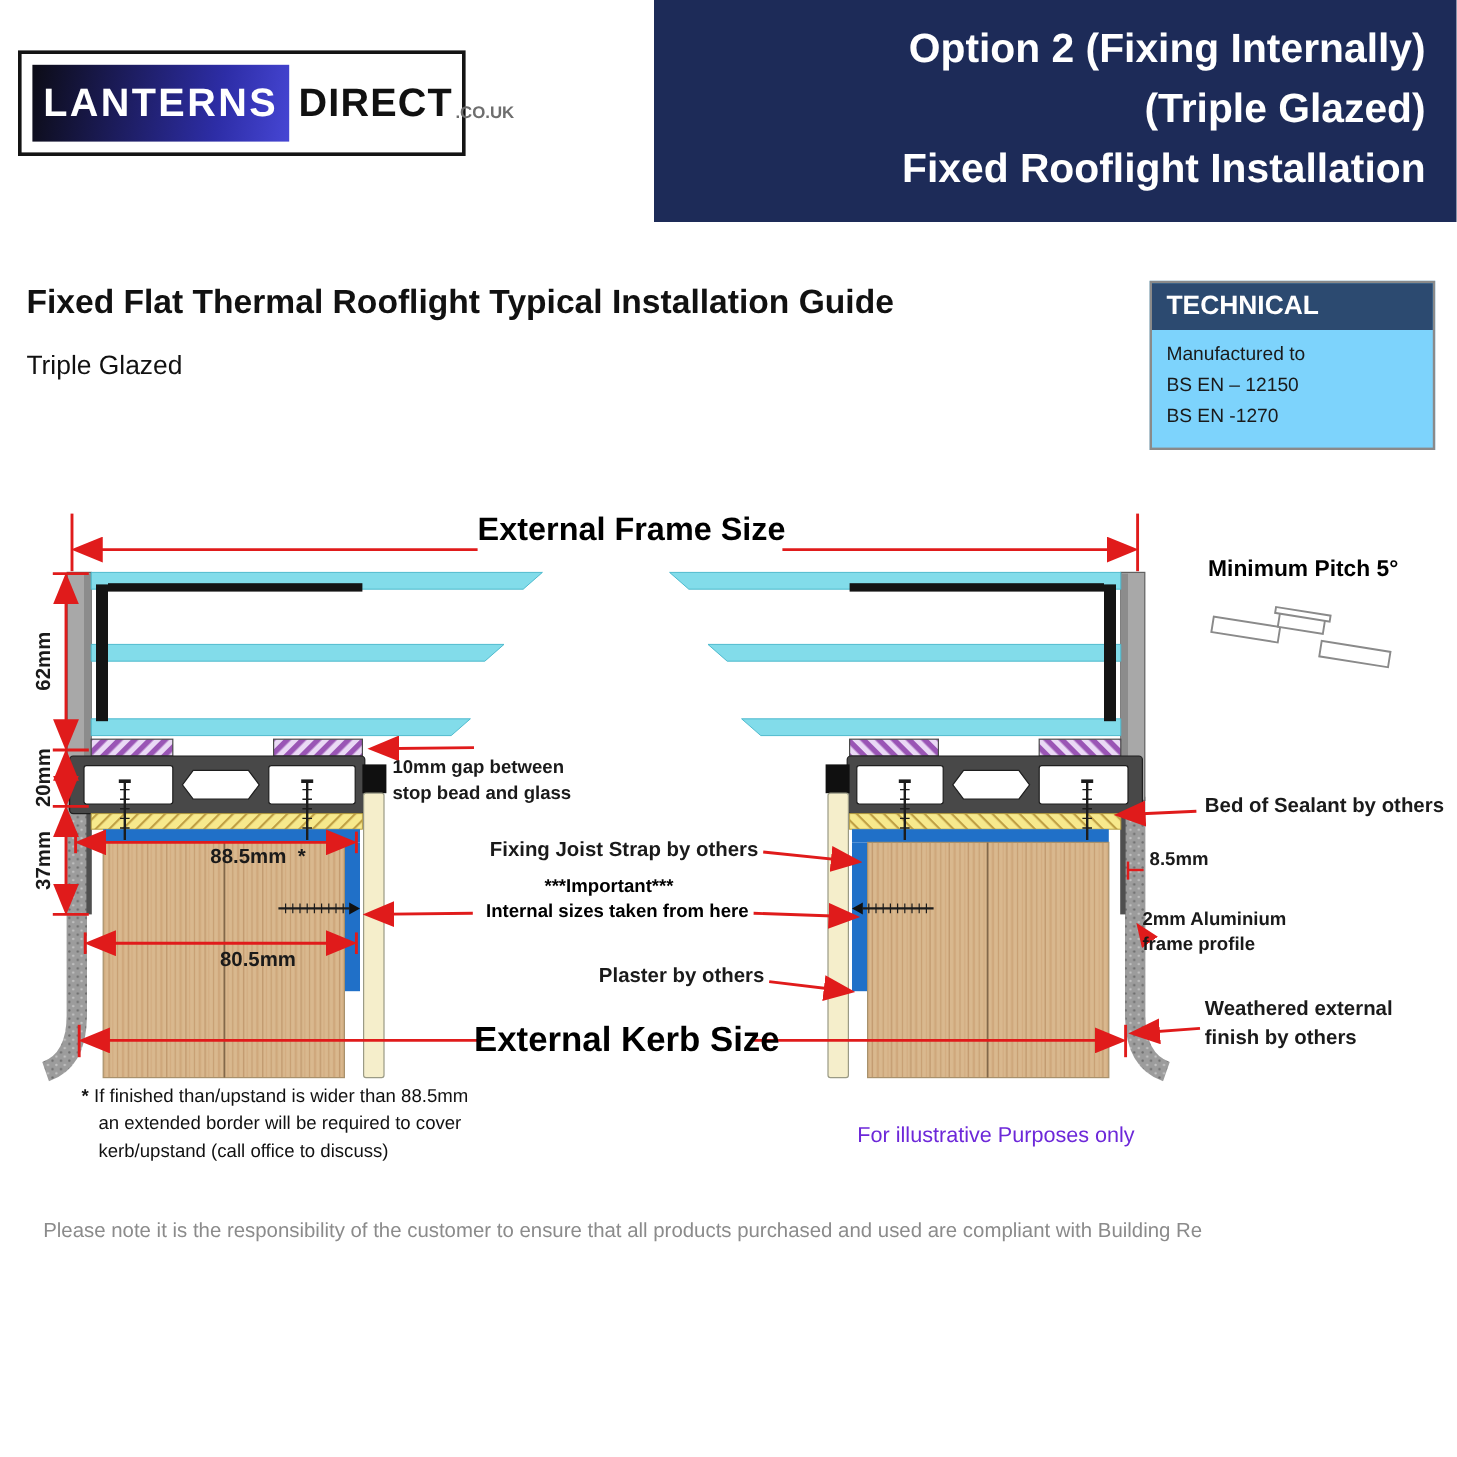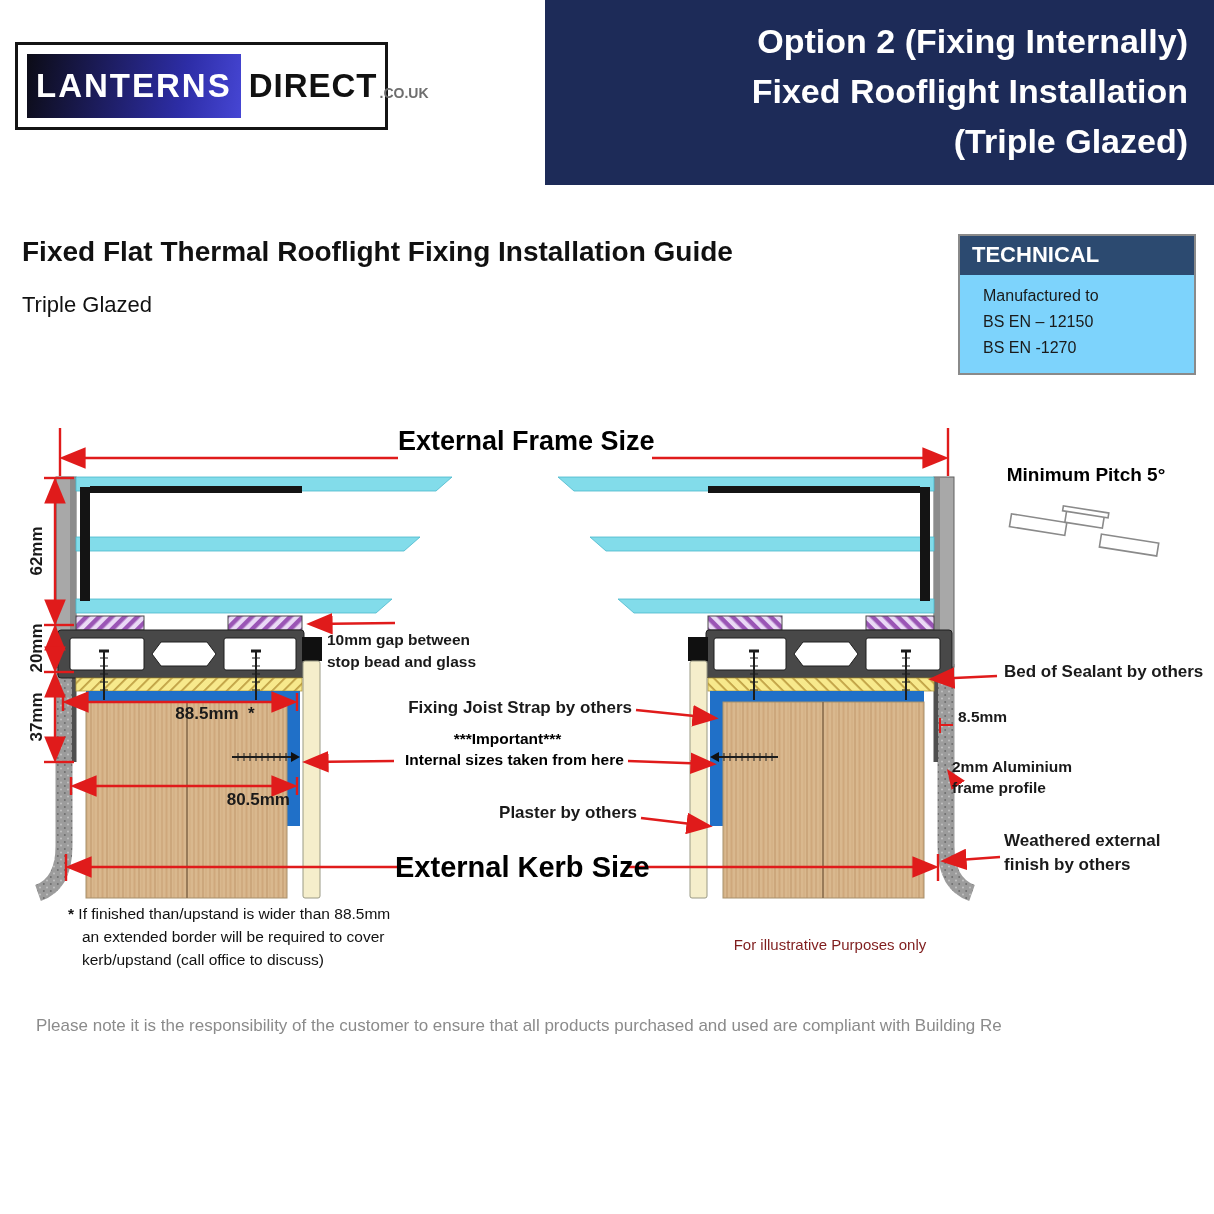--- a/index.html
+++ b/index.html
@@ -14,55 +14,55 @@
   .logo-suffix{font-size:14px;font-weight:700;color:#6e6e6e;margin-top:14px;margin-left:2px;}
   .banner{position:absolute;left:545px;top:0;width:669px;height:185px;background:#1d2b58;
         color:#fff;text-align:right;padding:16px 26px 0 0;box-sizing:border-box;
         font-size:34px;font-weight:700;line-height:50px;}
   
   .title{position:absolute;left:22px;top:236px;font-size:28px;font-weight:700;color:#111;}
   .subtitle{position:absolute;left:22px;top:292px;font-size:22px;font-weight:400;color:#111;}
   
   .tech{position:absolute;left:958px;top:234px;width:238px;border:2px solid #8a8a8a;background:#7dd3fc;box-sizing:border-box;}
   .tech-h{background:#2c4a70;color:#fff;font-weight:700;font-size:22px;padding:6px 12px 7px;}
-  .tech-b{padding:8px 12px 12px;font-size:16px;line-height:26px;color:#1a1a1a;font-weight:500;margin-left:11px;}
+  .tech-b{padding:8px 12px 12px;font-size:16px;line-height:26px;color:#1a1a1a;font-weight:500;}
   
   .lab{position:absolute;font-weight:700;color:#1a1a1a;white-space:nowrap;}
   .red{color:#000000;}
   .ctr{text-align:center;}
   .rgt{text-align:right;}
   .rot{transform:rotate(-90deg);transform-origin:center;}
   svg{position:absolute;left:0;top:0;}
   .footnote{position:absolute;left:68px;top:902px;font-size:15.5px;font-weight:400;
         color:#111;line-height:23px;}
   .footnote .ind{padding-left:14px;}
   .footnote b{font-weight:700;}
   .illus{position:absolute;left:680px;top:936px;width:300px;text-align:center;
-        font-size:15px;color:#7f1d1d;font-weight:400;}
+        font-size:18px;color:#6d28d9;font-weight:400;}
   .disclaimer{position:absolute;left:36px;top:1016px;width:1178px;font-size:17px;color:#8b8b8b;
         font-weight:400;white-space:nowrap;overflow:hidden;}
 </style>
 </head>
 <body>
 
 <div class="page">
 
   <div class="logo">
     <span class="logo-grad">LANTERNS</span>
     <span class="logo-direct">DIRECT</span>
     <span class="logo-suffix">.CO.UK</span>
   </div>
 
   <div class="banner">
     <div>Option 2 (Fixing Internally)</div>
+    <div>(Triple Glazed)</div>
     <div>Fixed Rooflight Installation</div>
-    <div>(Triple Glazed)</div>
-  </div>
-
-  <div class="title">Fixed Flat Thermal Rooflight Fixing Installation Guide</div>
+  </div>
+
+  <div class="title">Fixed Flat Thermal Rooflight Typical Installation Guide</div>
   <div class="subtitle">Triple Glazed</div>
 
   <div class="tech">
     <div class="tech-h">TECHNICAL</div>
     <div class="tech-b">
       <div>Manufactured to</div>
       <div>BS EN – 12150</div>
       <div>BS EN -1270</div>
     </div>
   </div>
@@ -196,21 +196,21 @@
   <div class="lab rot" style="left:7px;top:707px;width:60px;font-size:17px;text-align:center;">37mm</div>
 
   <div class="lab" style="left:327px;top:629px;font-size:15.5px;line-height:22px;">
     <div>10mm gap between</div>
     <div>stop bead and glass</div>
   </div>
 
   <div class="lab ctr" style="left:140px;top:704px;width:150px;font-size:17px;">
     <span>88.5mm</span>&nbsp;&nbsp;<span>*</span>
   </div>
-  <div class="lab ctr" style="left:140px;top:790px;width:150px;font-size:17px;text-align:right;">80.5mm</div>
+  <div class="lab ctr" style="left:140px;top:790px;width:150px;font-size:17px;">80.5mm</div>
 
   <div class="lab rgt" style="left:405px;top:698px;width:227px;font-size:17px;">Fixing Joist Strap by others</div>
   <div class="lab red ctr" style="left:425px;top:730px;width:165px;font-size:15.5px;">***Important***</div>
   <div class="lab red ctr" style="left:405px;top:751px;width:210px;font-size:15.5px;">Internal sizes taken from here</div>
   <div class="lab rgt" style="left:497px;top:803px;width:140px;font-size:17px;">Plaster by others</div>
 
   <div class="lab red ctr" style="left:395px;top:851px;width:240px;font-size:29px;">External Kerb Size</div>
 
   <div class="lab" style="left:1004px;top:662px;font-size:17px;">Bed of Sealant by others</div>
   <div class="lab" style="left:958px;top:708px;font-size:15.5px;">8.5mm</div>

